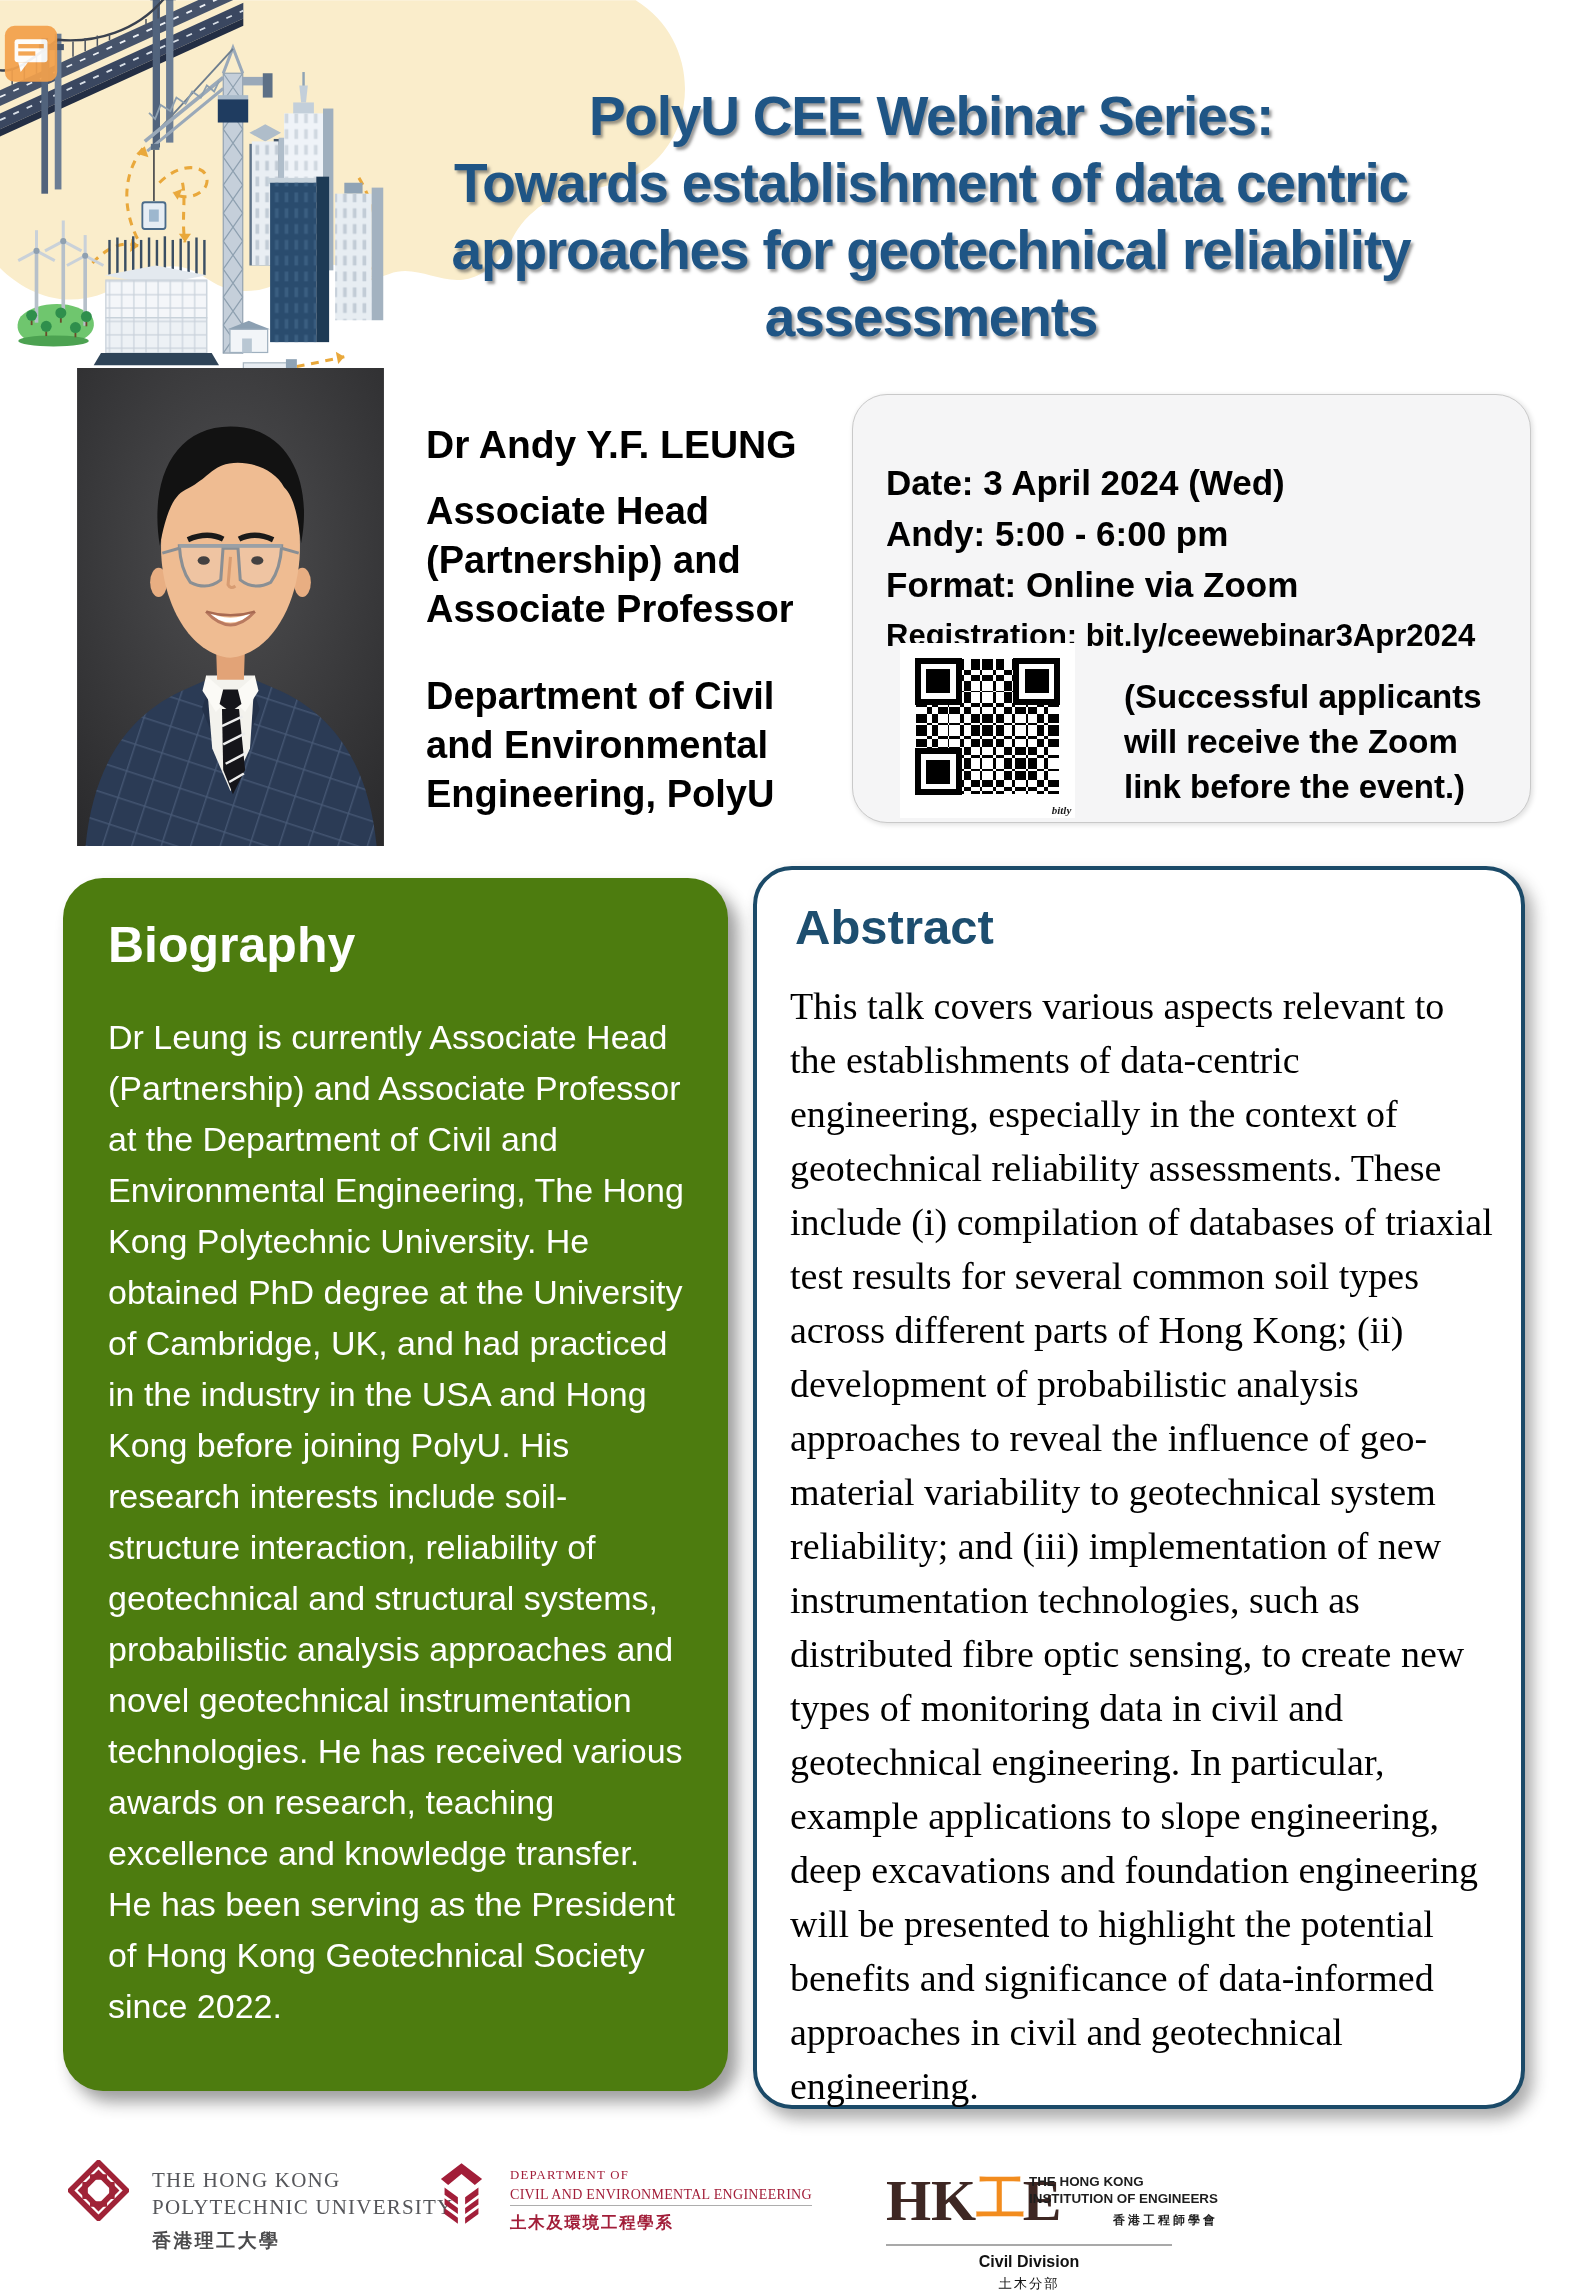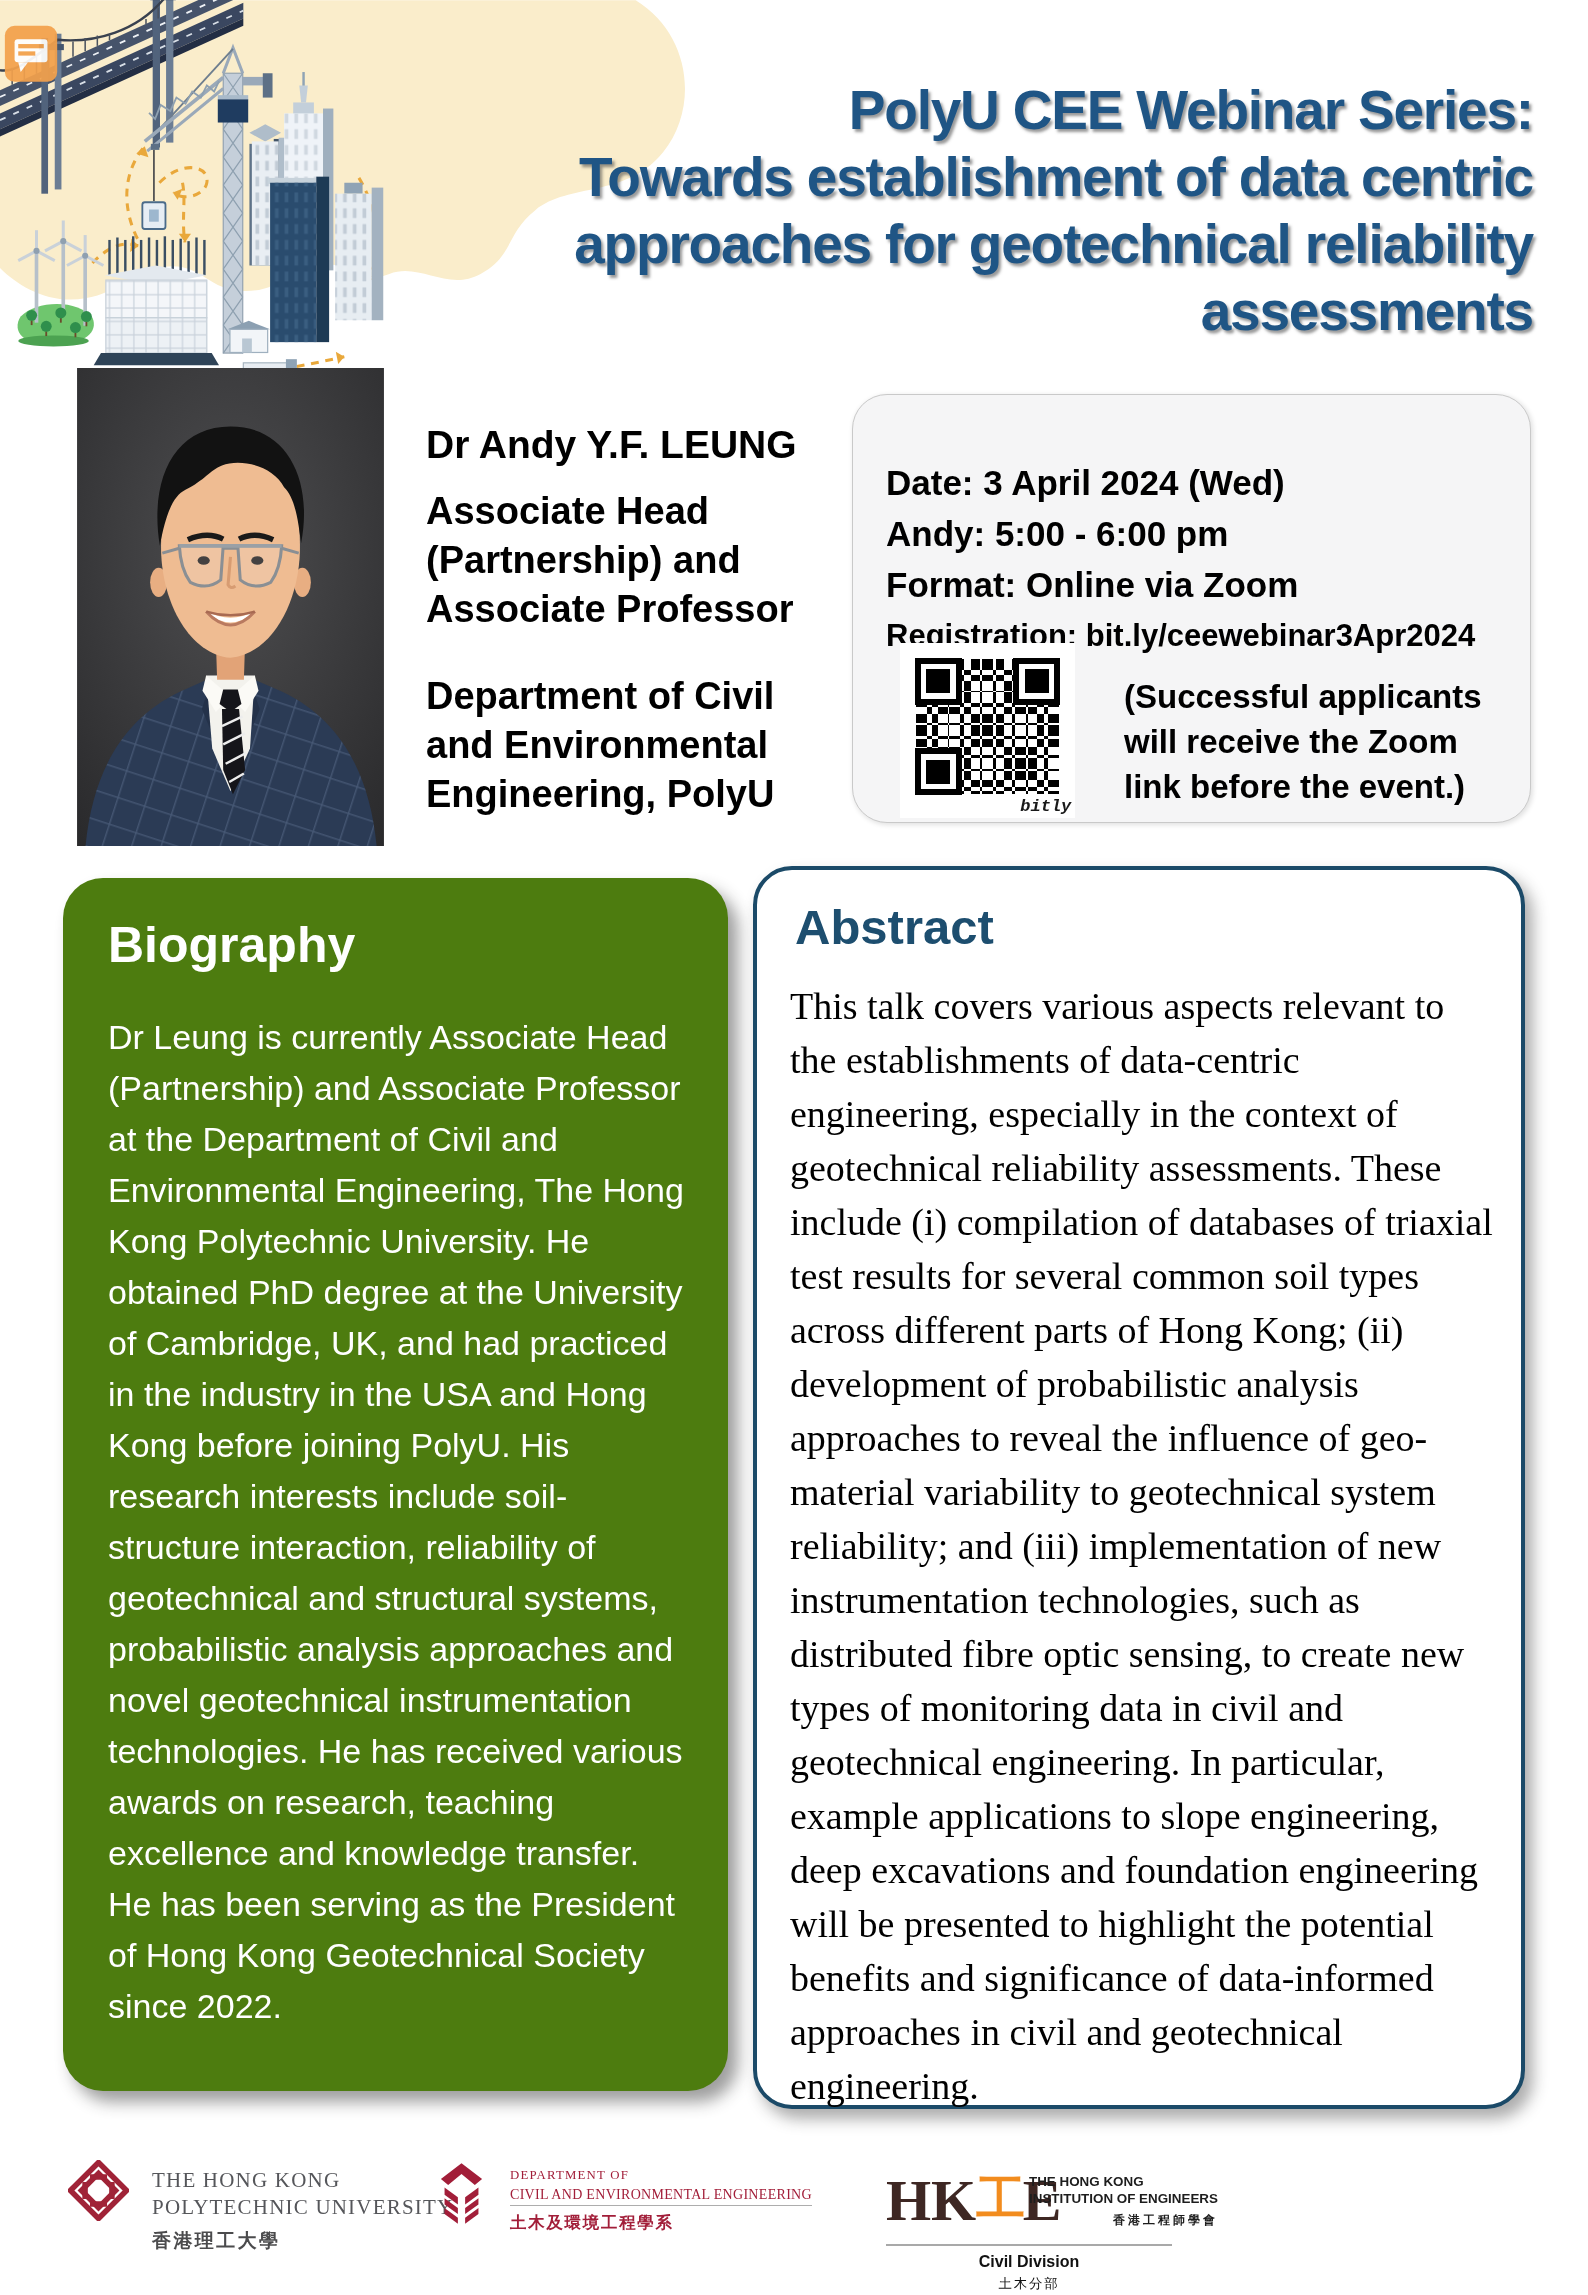--- a/index.html
+++ b/index.html
@@ -7,22 +7,22 @@
     position:relative;
     width:1589px;height:2295px;
     background:#ffffff;
     font-family:"Liberation Sans", sans-serif;
     overflow:hidden;
   }
   .abs{position:absolute;}
 
   
   .title{
-    left:329px;top:77px;width:1204px;
-    text-align:right;
+    left:329px;top:83px;width:1204px;
+    text-align:center;
     color:#1F5585;
     font-weight:bold;
     font-size:55px;line-height:67px;
     letter-spacing:-1.2px;
     text-shadow:2.4px 3px 3px rgba(70,70,70,.55);
   }
   .title div{white-space:nowrap;}
 
   
   .photo{left:77px;top:368px;width:307px;height:478px;}
@@ -53,23 +53,23 @@
     background-size:22px 22px, 32px 32px;
     background-blend-mode:difference;
   }
   .finder{position:absolute;width:35px;height:35px;border:6.7px solid #000;background:#fff;}
   .finder::after{content:"";position:absolute;inset:5.5px;background:#000;}
   .finder.tl{left:14.6px;top:14.6px;}
   .finder.tr{right:14.6px;top:14.6px;}
   .finder.bl{left:14.6px;bottom:23px;}
   .qr-caption{
     position:absolute;right:3.7px;bottom:2.4px;
-    font-family:Liberation Mono, monospace;
+    font-family:Liberation Serif, serif;
     font-style:italic;font-weight:bold;
-    font-size:17px;color:#1a1a1a;
+    font-size:11px;color:#1a1a1a;
   }
   .info-note{
     position:absolute;left:271px;top:279px;width:396px;
     font-size:33px;font-weight:bold;line-height:45px;color:#000;
   }
 
   
   .bio-box{
     left:63px;top:878px;width:665px;height:1213px;
     background:#4d7c0f;

